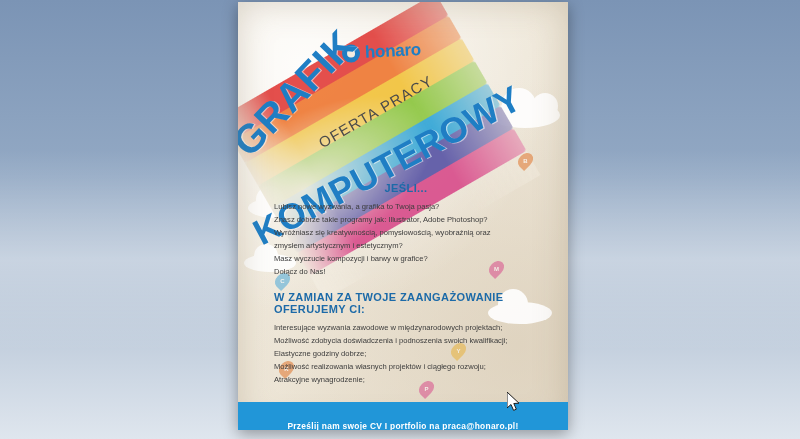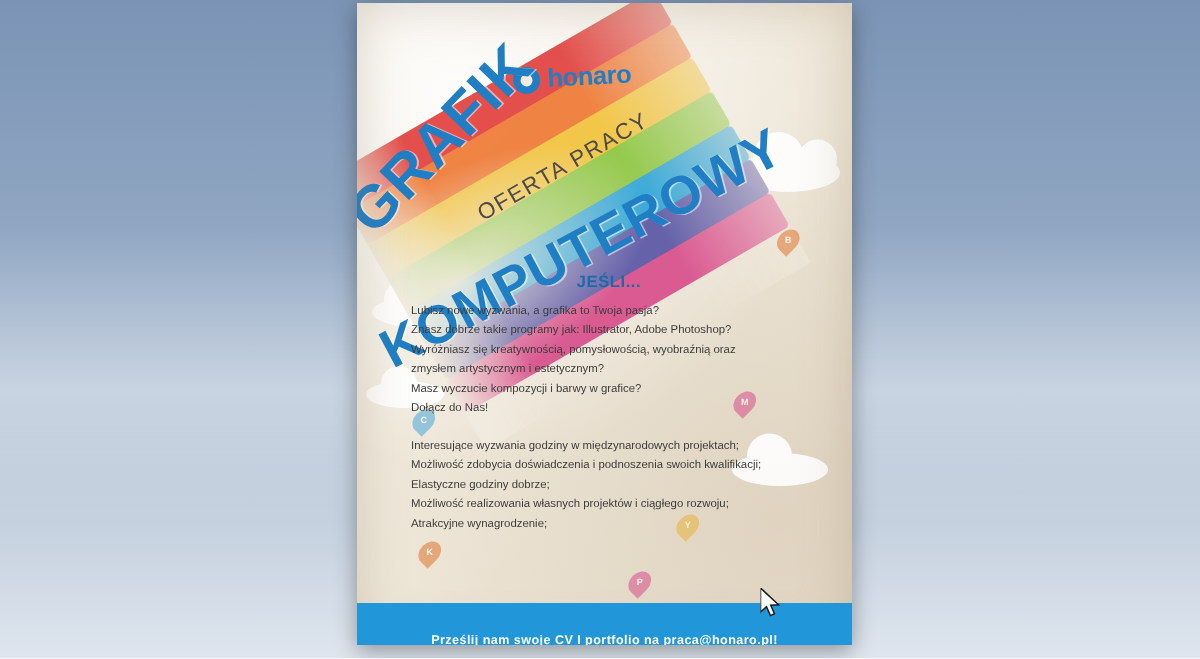--- a/index.html
+++ b/index.html
@@ -302,22 +302,23 @@
         <li>Lubisz nowe wyzwania, a grafika to Twoja pasja?</li>
         <li>Znasz dobrze takie programy jak: Illustrator, Adobe Photoshop?</li>
         <li>Wyróżniasz się kreatywnością, pomysłowością, wyobraźnią oraz</li>
         <li>zmysłem artystycznym i estetycznym?</li>
         <li>Masz wyczucie kompozycji i barwy w grafice?</li>
         <li>Dołącz do Nas!</li>
       </ul>
 
       <div class="spacer"></div>
 
+      <p class="section-title">W ZAMIAN ZA TWOJE ZAANGAŻOWANIE OFERUJEMY CI:</p>
       <ul class="bullet-list">
-        <li>Interesujące wyzwania godziny w międzynarodowych projektach;</li>
+        <li>Interesujące wyzwania zawodowe w międzynarodowych projektach;</li>
         <li>Możliwość zdobycia doświadczenia i podnoszenia swoich kwalifikacji;</li>
         <li>Elastyczne godziny dobrze;</li>
         <li>Możliwość realizowania własnych projektów i ciągłego rozwoju;</li>
         <li>Atrakcyjne wynagrodzenie;</li>
       </ul>
     </div>
 
     <div class="paper-vignette"></div>
 
     <div class="footer-bar">

